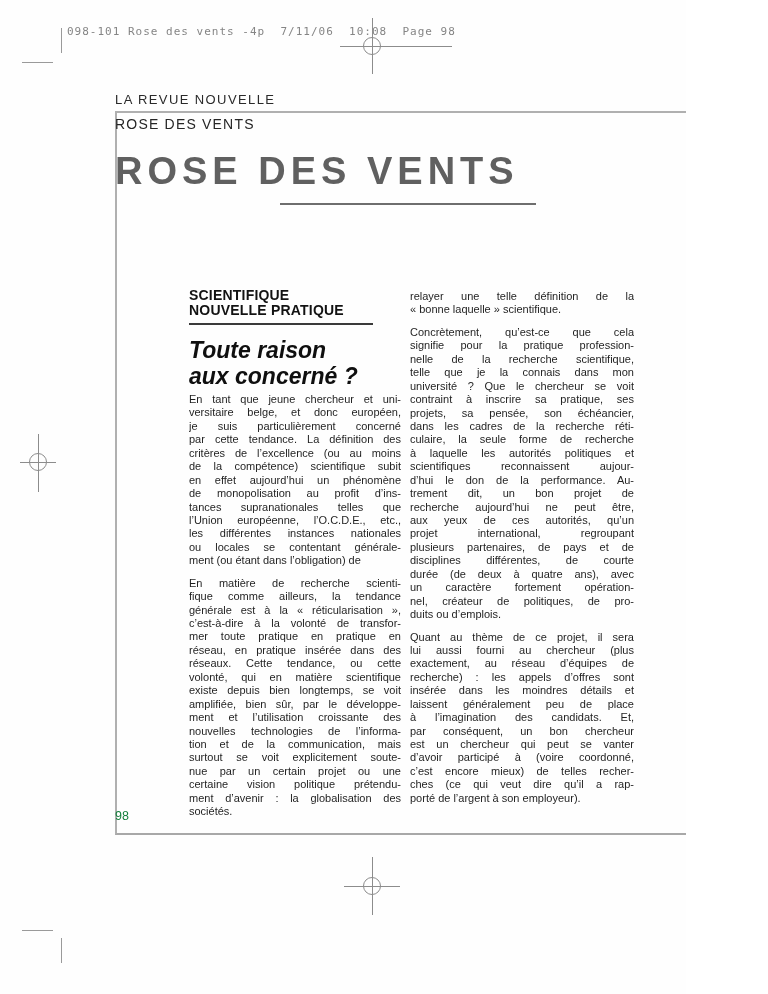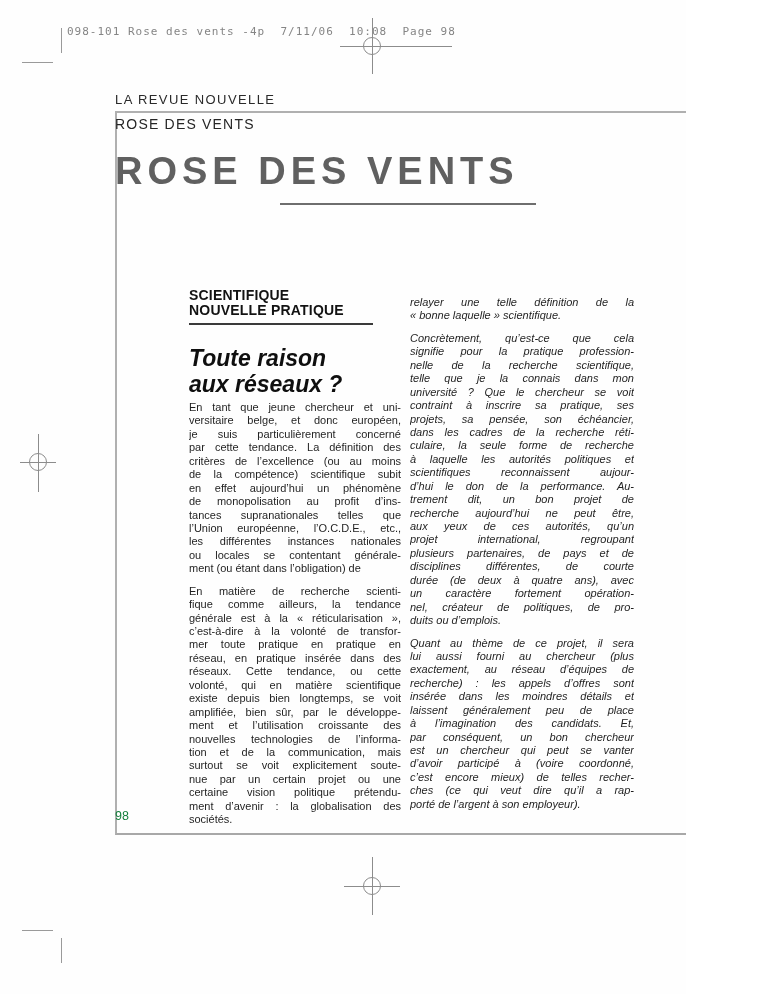--- a/index.html
+++ b/index.html
@@ -22,23 +22,23 @@
   .title-rule{position:absolute;left:280px;top:203px;width:256px;height:2px;background:#6e6e6e;}
   
   .frame{position:absolute;left:115px;top:111px;width:569px;height:720px;
          border-top:2px solid #b0b0b0;border-left:2px solid #b0b0b0;border-bottom:2px solid #a8a8a8;}
   
   .col{position:absolute;top:288px;color:#1f1f1f;}
   .col-left{left:189px;width:212px;}
   .col-right{left:410px;width:224px;}
   .kicker{font-size:14px;font-weight:bold;line-height:15px;letter-spacing:.2px;color:#121212;}
   .kicker-rule{width:184px;height:2px;background:#3a3a3a;margin-top:5px;}
-  .art-title{margin-top:20px;font-size:23px;line-height:26px;font-weight:bold;font-style:italic;color:#0f0f0f;}
+  .art-title{margin-top:12px;font-size:23px;line-height:26px;font-weight:bold;font-style:italic;color:#0f0f0f;}
   .body-text{margin-top:4px;font-size:11px;line-height:13.45px;color:#1f1f1f;}
-  .col-right .body-text{margin-top:8px;font-style:italic;}
+  .col-right .body-text{margin-top:2px;}
   .para + .para{margin-top:9px;}
   .line{text-align:justify;text-align-last:justify;height:13.45px;overflow:hidden;}
   .line.last{text-align-last:left;}
   
   .folio{top:809px;font-size:12.5px;color:#15803d;}
 </style>
 </head>
 <body>
 
 <div class="canvas">
@@ -85,21 +85,21 @@
   <div class="title-rule"></div>
 
   <div class="col col-left">
     <div class="kicker">
       <div>SCIENTIFIQUE</div>
       <div>NOUVELLE PRATIQUE</div>
     </div>
     <div class="kicker-rule"></div>
     <div class="art-title">
       <div>Toute raison</div>
-      <div>aux réseaux ?</div>
+      <div>aux concerné ?</div>
     </div>
     <div class="body-text">
         <div class="para">
           <div class="line">En tant que jeune chercheur et uni-</div>
           <div class="line">versitaire belge, et donc européen,</div>
           <div class="line">je suis particulièrement concerné</div>
           <div class="line">par cette tendance. La définition des</div>
           <div class="line">critères de l’excellence (ou au moins</div>
           <div class="line">de la compétence) scientifique subit</div>
           <div class="line">en effet aujourd’hui un phénomène</div>

